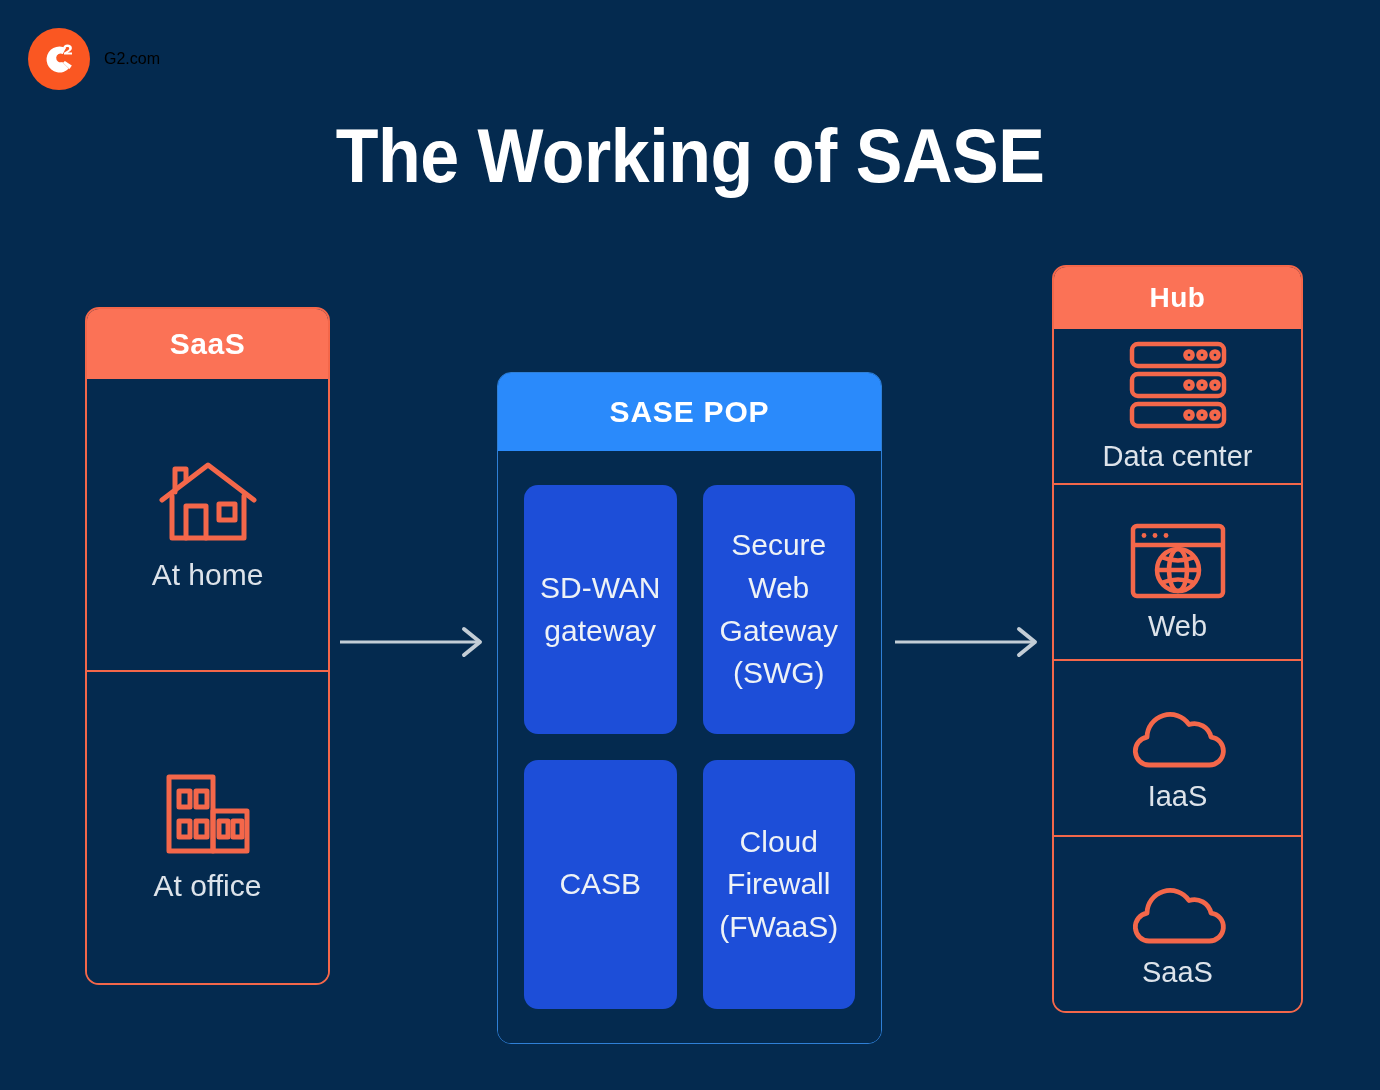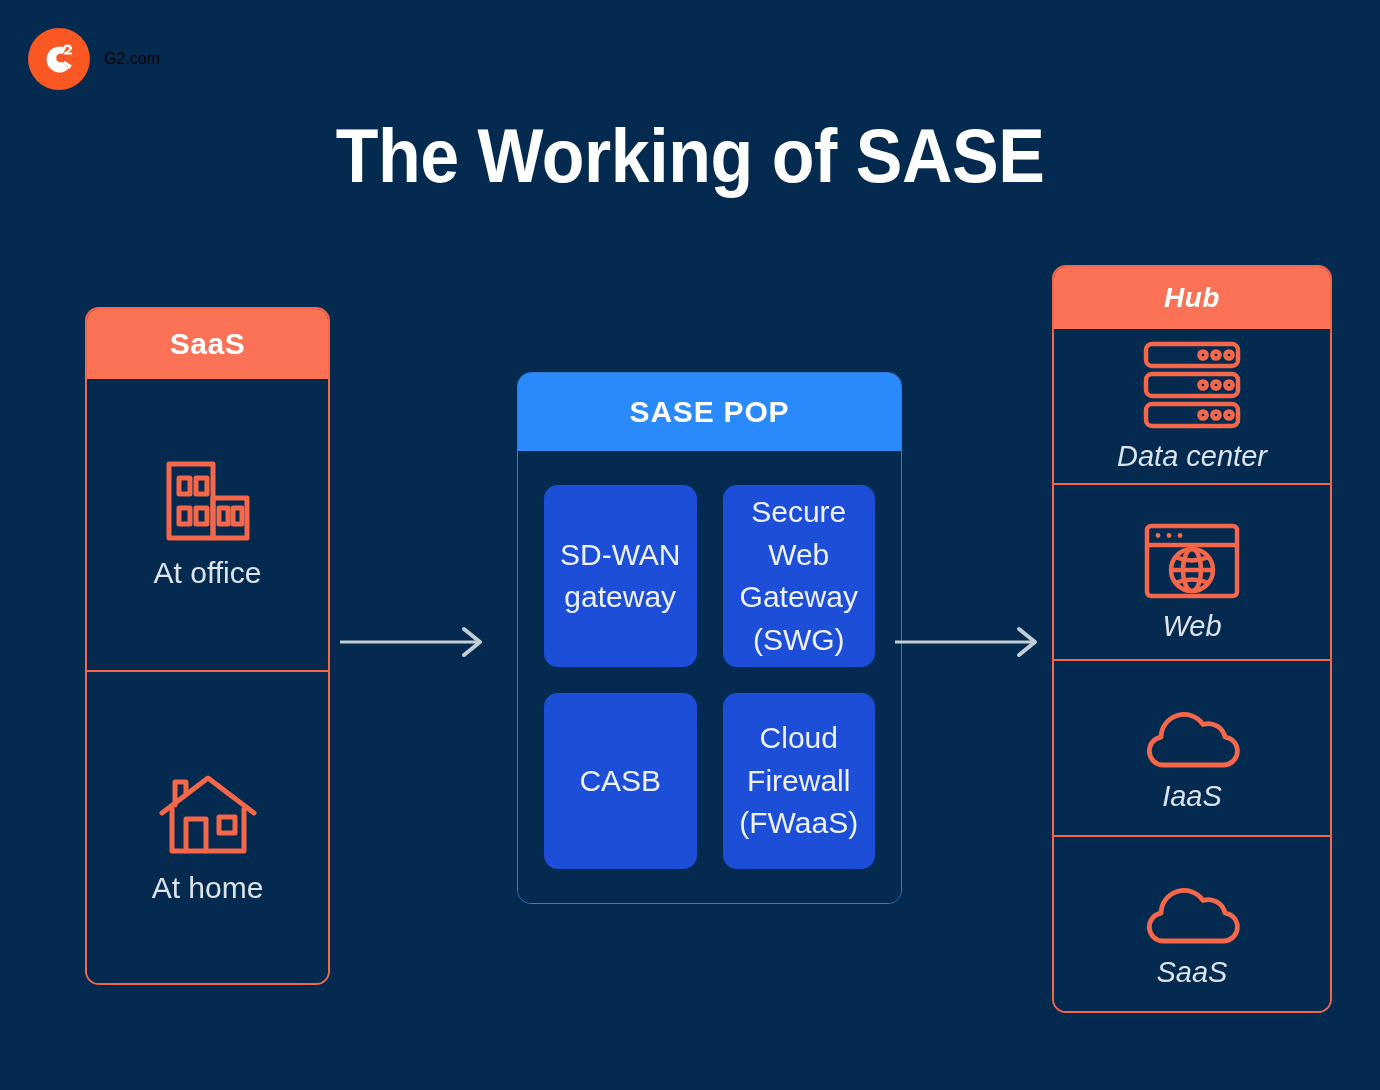--- a/index.html
+++ b/index.html
@@ -110,24 +110,23 @@
     border-bottom: 2px solid #f4674a;
   }
   #users-card .cell:last-child {
     border-bottom: none;
   }
 
   
   #hub-card {
     left: 1052px;
     top: 265px;
-    width: 280px;
+    width: 251px;
     height: 748px;
     border: 2px solid #f4674a;
-    font-style: italic;
   }
   #hub-card .card-header {
     height: 62px;
     background: #fb7256;
     font-size: 28px;
     letter-spacing: .5px;
   }
   #hub-card .card-body {
     height: calc(100% - 62px);
     display: flex;
@@ -141,24 +140,24 @@
     border-bottom: none;
   }
   #hub-card .cell-label {
     font-size: 29px;
     margin-top: 10px;
   }
 
   
   #sase-pop {
     position: absolute;
-    left: 517px;
+    left: 497px;
     top: 372px;
     width: 385px;
-    height: 532px;
+    height: 672px;
     border-radius: 14px;
     border: 1.5px solid #2f7fd6;
     box-sizing: border-box;
     overflow: hidden;
   }
   #sase-pop .card-header {
     height: 78px;
     background: #2a8afb;
     font-size: 30px;
     letter-spacing: .8px;
@@ -217,52 +216,52 @@
     </svg>
   </div>
   <div>G2.com</div>
 </div>
 
 <div id="page-title">The Working of SASE</div>
 
 <div id="users-card" class="col-card">
   <div class="card-header">SaaS</div>
   <div class="card-body">
+
+    <div class="cell">
+      <span>
+        <svg width="100" height="86" viewBox="0 0 100 86">
+          <g fill="none" stroke="#f4674a" stroke-width="5" stroke-linejoin="round" stroke-linecap="round">
+            <path d="M4 42 L50 7 L96 42"></path>
+            <path d="M14 38 V80 H86 V38"></path>
+            <path d="M17 34 V11 H28 V22"></path>
+            <path d="M28 80 V48 H48 V80"></path>
+            <rect x="61" y="46" width="16" height="16"></rect>
+          </g>
+        </svg>
+      </span>
+      <span class="cell-label">At home</span>
+    </div>
 
     <div class="cell">
       <span>
         <svg width="96" height="82" viewBox="0 0 96 82">
           <g fill="none" stroke="#f4674a" stroke-width="5" stroke-linejoin="round">
             <rect x="9" y="4" width="44" height="74"></rect>
             <rect x="53" y="38" width="34" height="40"></rect>
             <rect x="19" y="18" width="11" height="16"></rect>
             <rect x="36" y="18" width="11" height="16"></rect>
             <rect x="19" y="48" width="11" height="16"></rect>
             <rect x="36" y="48" width="11" height="16"></rect>
             <rect x="59" y="48" width="9" height="16"></rect>
             <rect x="73" y="48" width="9" height="16"></rect>
           </g>
         </svg>
       </span>
       <span class="cell-label">At office</span>
-    </div>
-
-    <div class="cell">
-      <span>
-        <svg width="100" height="86" viewBox="0 0 100 86">
-          <g fill="none" stroke="#f4674a" stroke-width="5" stroke-linejoin="round" stroke-linecap="round">
-            <path d="M4 42 L50 7 L96 42"></path>
-            <path d="M14 38 V80 H86 V38"></path>
-            <path d="M17 34 V11 H28 V22"></path>
-            <path d="M28 80 V48 H48 V80"></path>
-            <rect x="61" y="46" width="16" height="16"></rect>
-          </g>
-        </svg>
-      </span>
-      <span class="cell-label">At home</span>
     </div>
 
 
   </div>
 </div>
 
 <div id="arrow-users-to-pop" class="flow-arrow">
   <svg width="148" height="40" viewBox="0 0 148 40">
     <line x1="0" y1="20" x2="138" y2="20" stroke="#c3cdd6" stroke-width="3"></line>
     <polyline points="124,7 140,20 124,33" fill="none" stroke="#c3cdd6" stroke-width="4" stroke-linecap="round" stroke-linejoin="round"></polyline>

